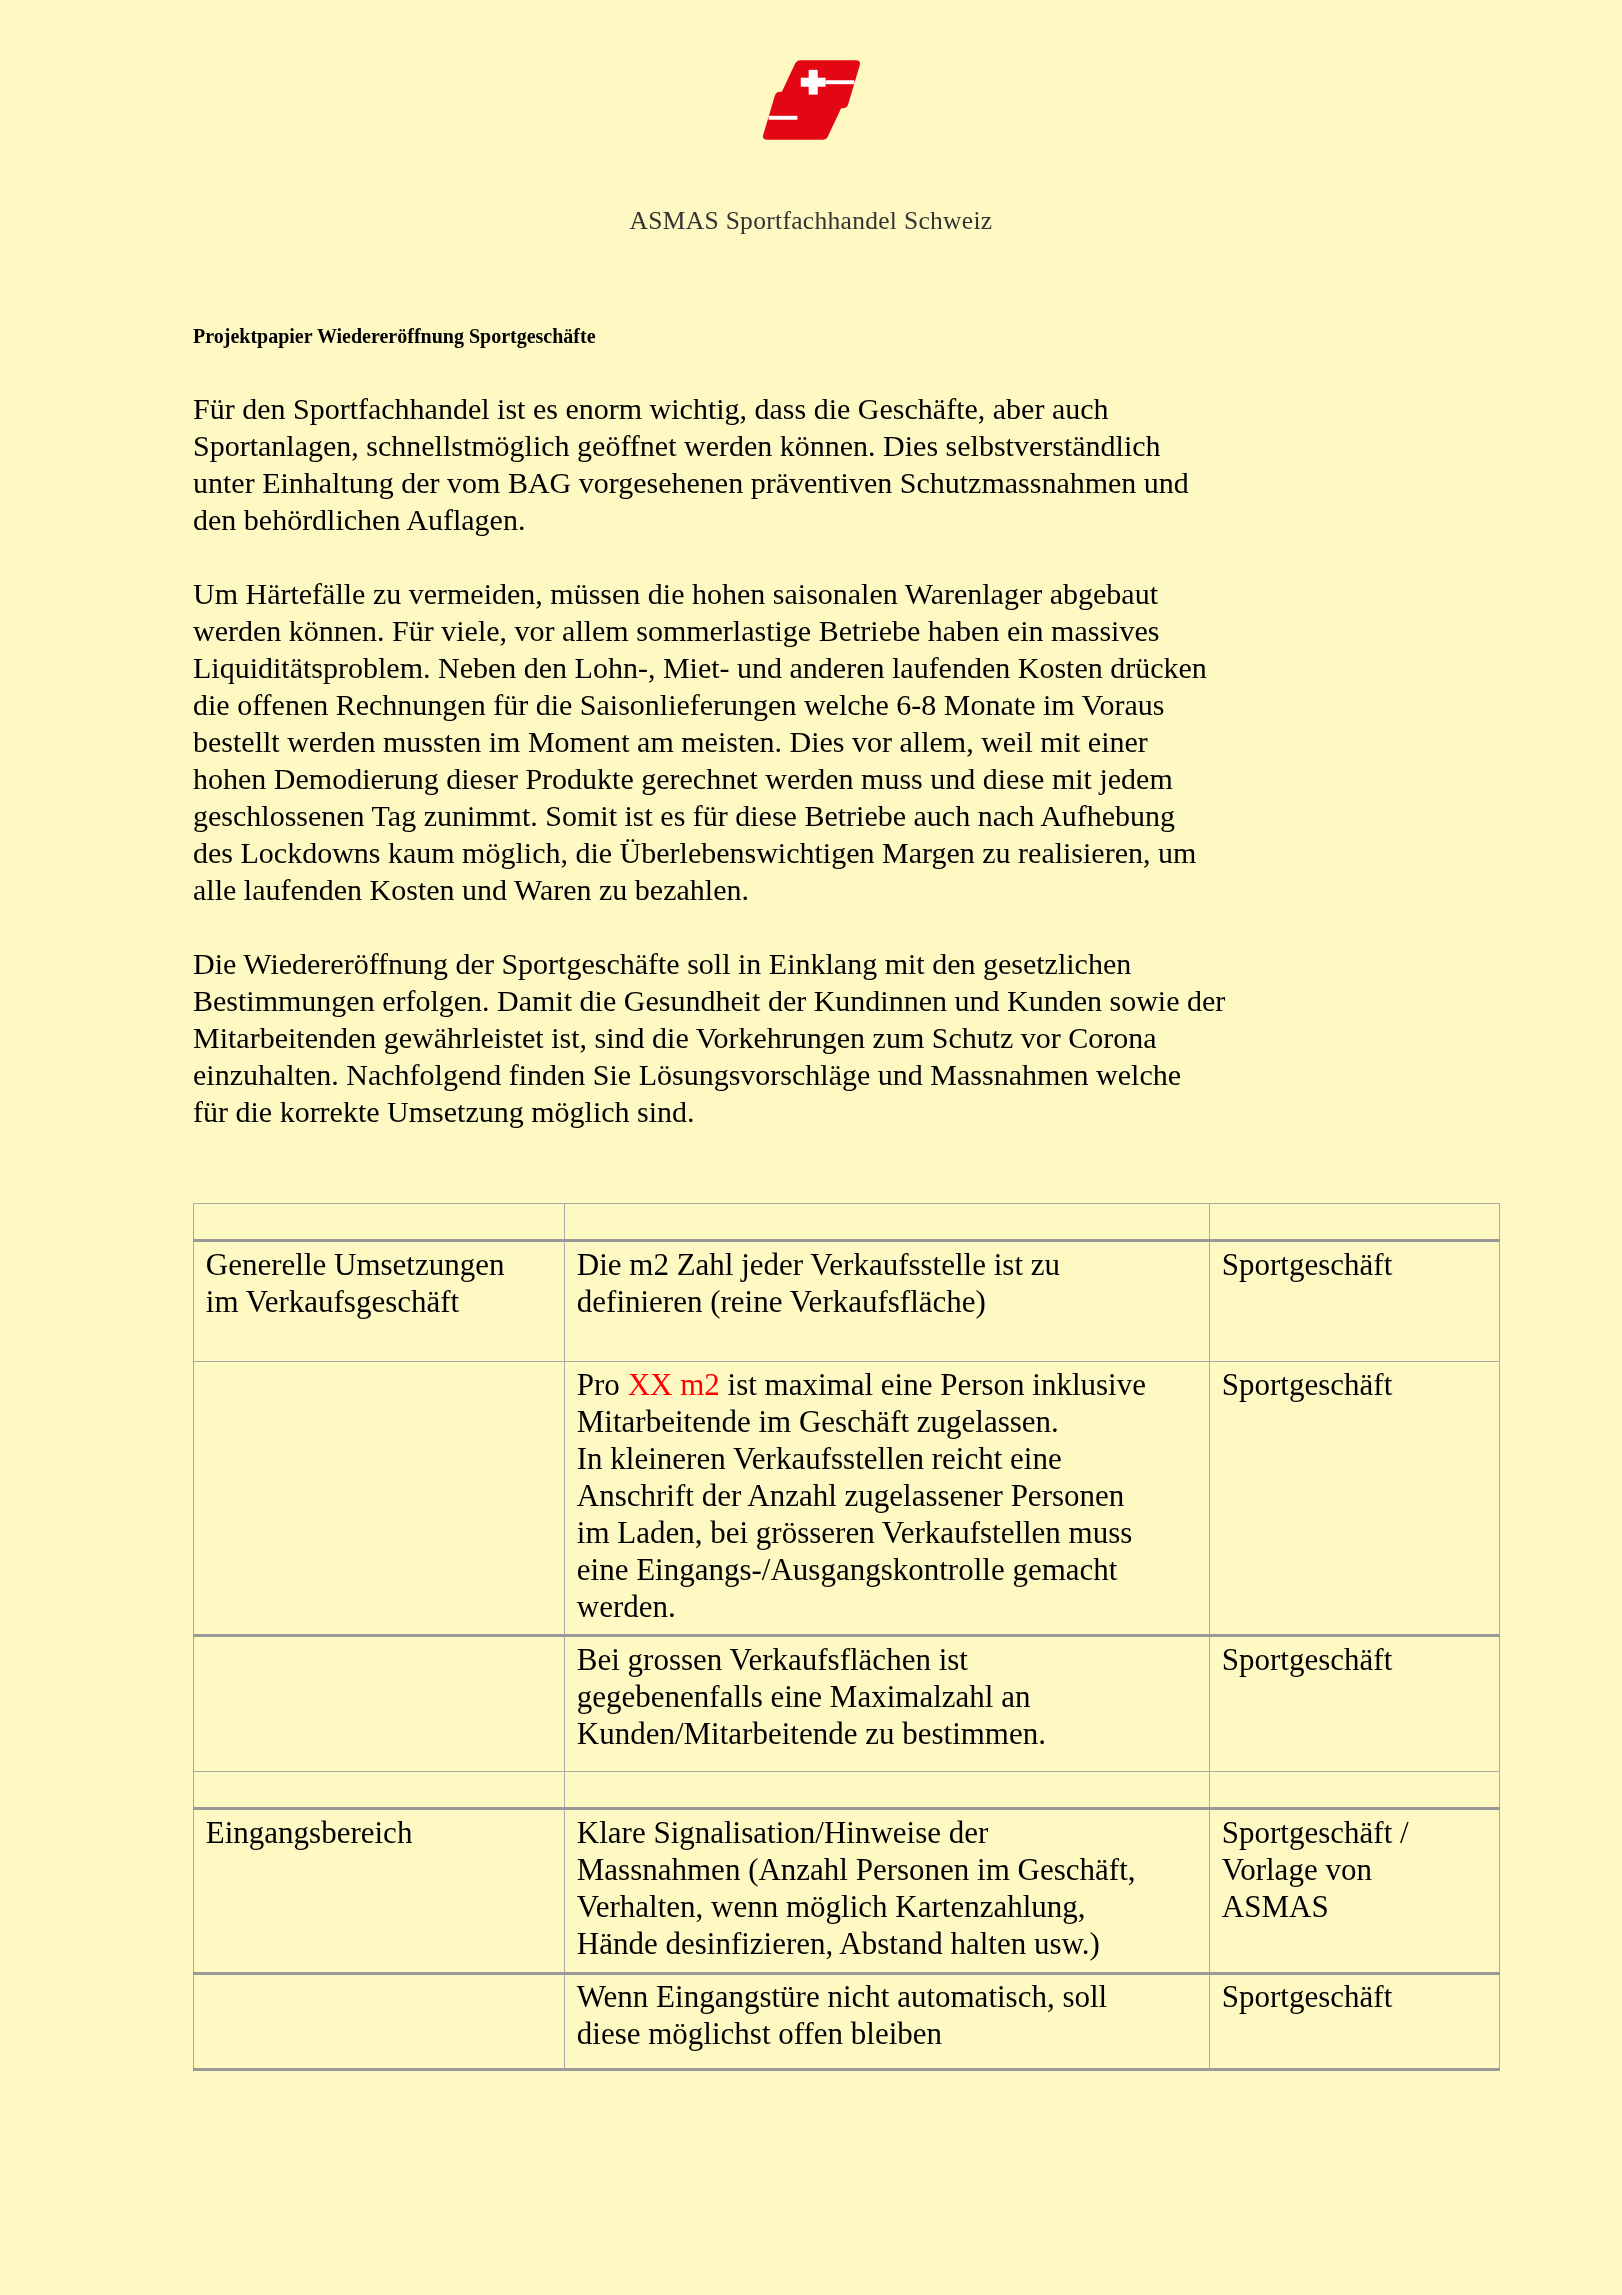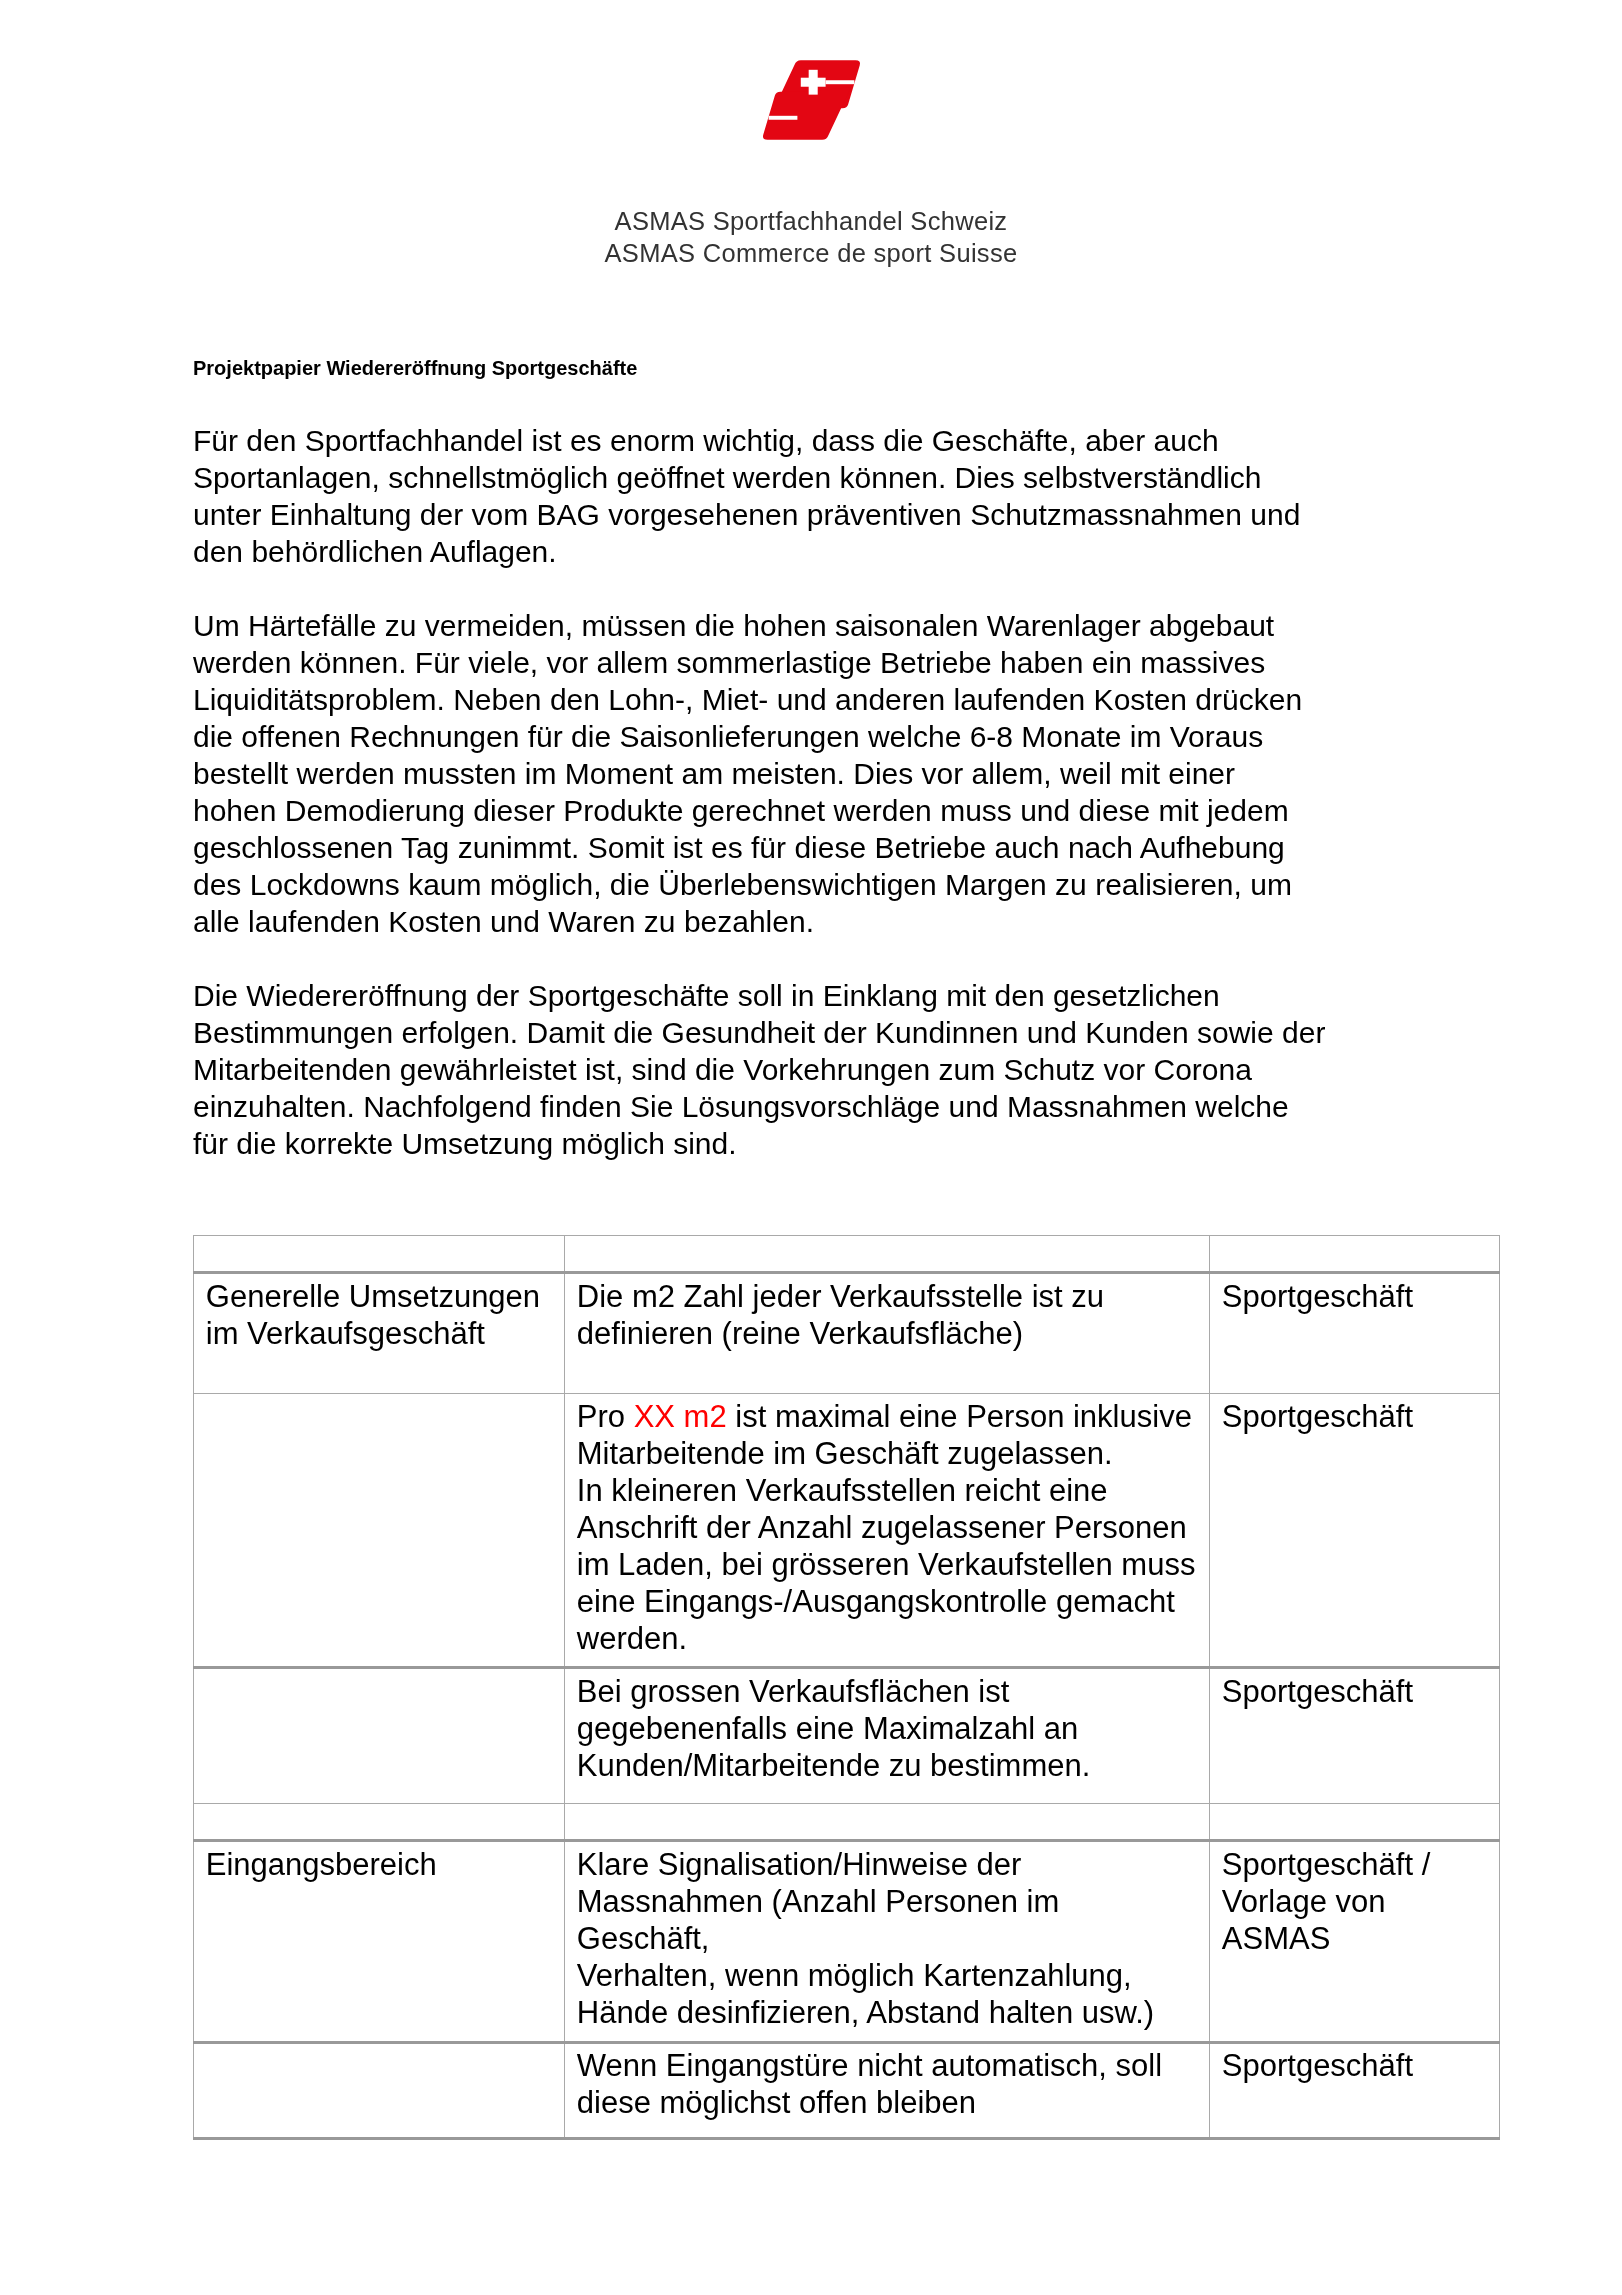--- a/index.html
+++ b/index.html
@@ -1,20 +1,20 @@
 <!DOCTYPE html>
 <html style="font-size:10.5px"><head>
 <meta charset="utf-8">
 <style>
   * { box-sizing: border-box; }
   html, body { margin: 0; padding: 0; background: #e8e8e8; }
   .page {
-    width: 1622px; height: 2295px; background: #ffffff; position: relative;
+    width: 1622px; height: 2295px; background: #fef9c3; position: relative;
     margin: 0 auto; overflow: hidden;
-    font-family: Liberation Sans, sans-serif; color: #000;
+    font-family: Liberation Serif, serif; color: #000;
   }
   .content { padding: 0 118px 0 193px; }
 
   
   .logo-block { padding-top: 54px; text-align: center; }
   .logo-svg { display: block; margin: 0 auto; }
   .logo-text { margin-top: 59px; font-size: 25.5px; line-height: 32px; color: #333; letter-spacing: 0.3px; }
 
   
   .doc-title { margin: 97px 0 0 0; font-size: 37px; font-weight: bold; }
@@ -64,21 +64,20 @@
       </g>
       <g fill="#ffffff">
         <rect x="95" y="28" width="16" height="44"></rect>
         <rect x="81" y="42" width="44" height="16"></rect>
         <rect x="125" y="46.5" width="51" height="7"></rect>
         <rect x="24" y="109.5" width="51" height="7"></rect>
       </g>
     </svg>
     <div class="logo-text">
       <div>ASMAS Sportfachhandel Schweiz</div>
-      <div>ASMAS Commerce de sport Suisse</div>
     </div>
   </div>
 
   <div class="content">
 
 
     <div class="doc-subtitle">Projektpapier Wiedereröffnung Sportgeschäfte</div>
 
     <p class="body-par first">Für den Sportfachhandel ist es enorm wichtig, dass die Geschäfte, aber auch
 Sportanlagen, schnellstmöglich geöffnet werden können. Dies selbstverständlich

